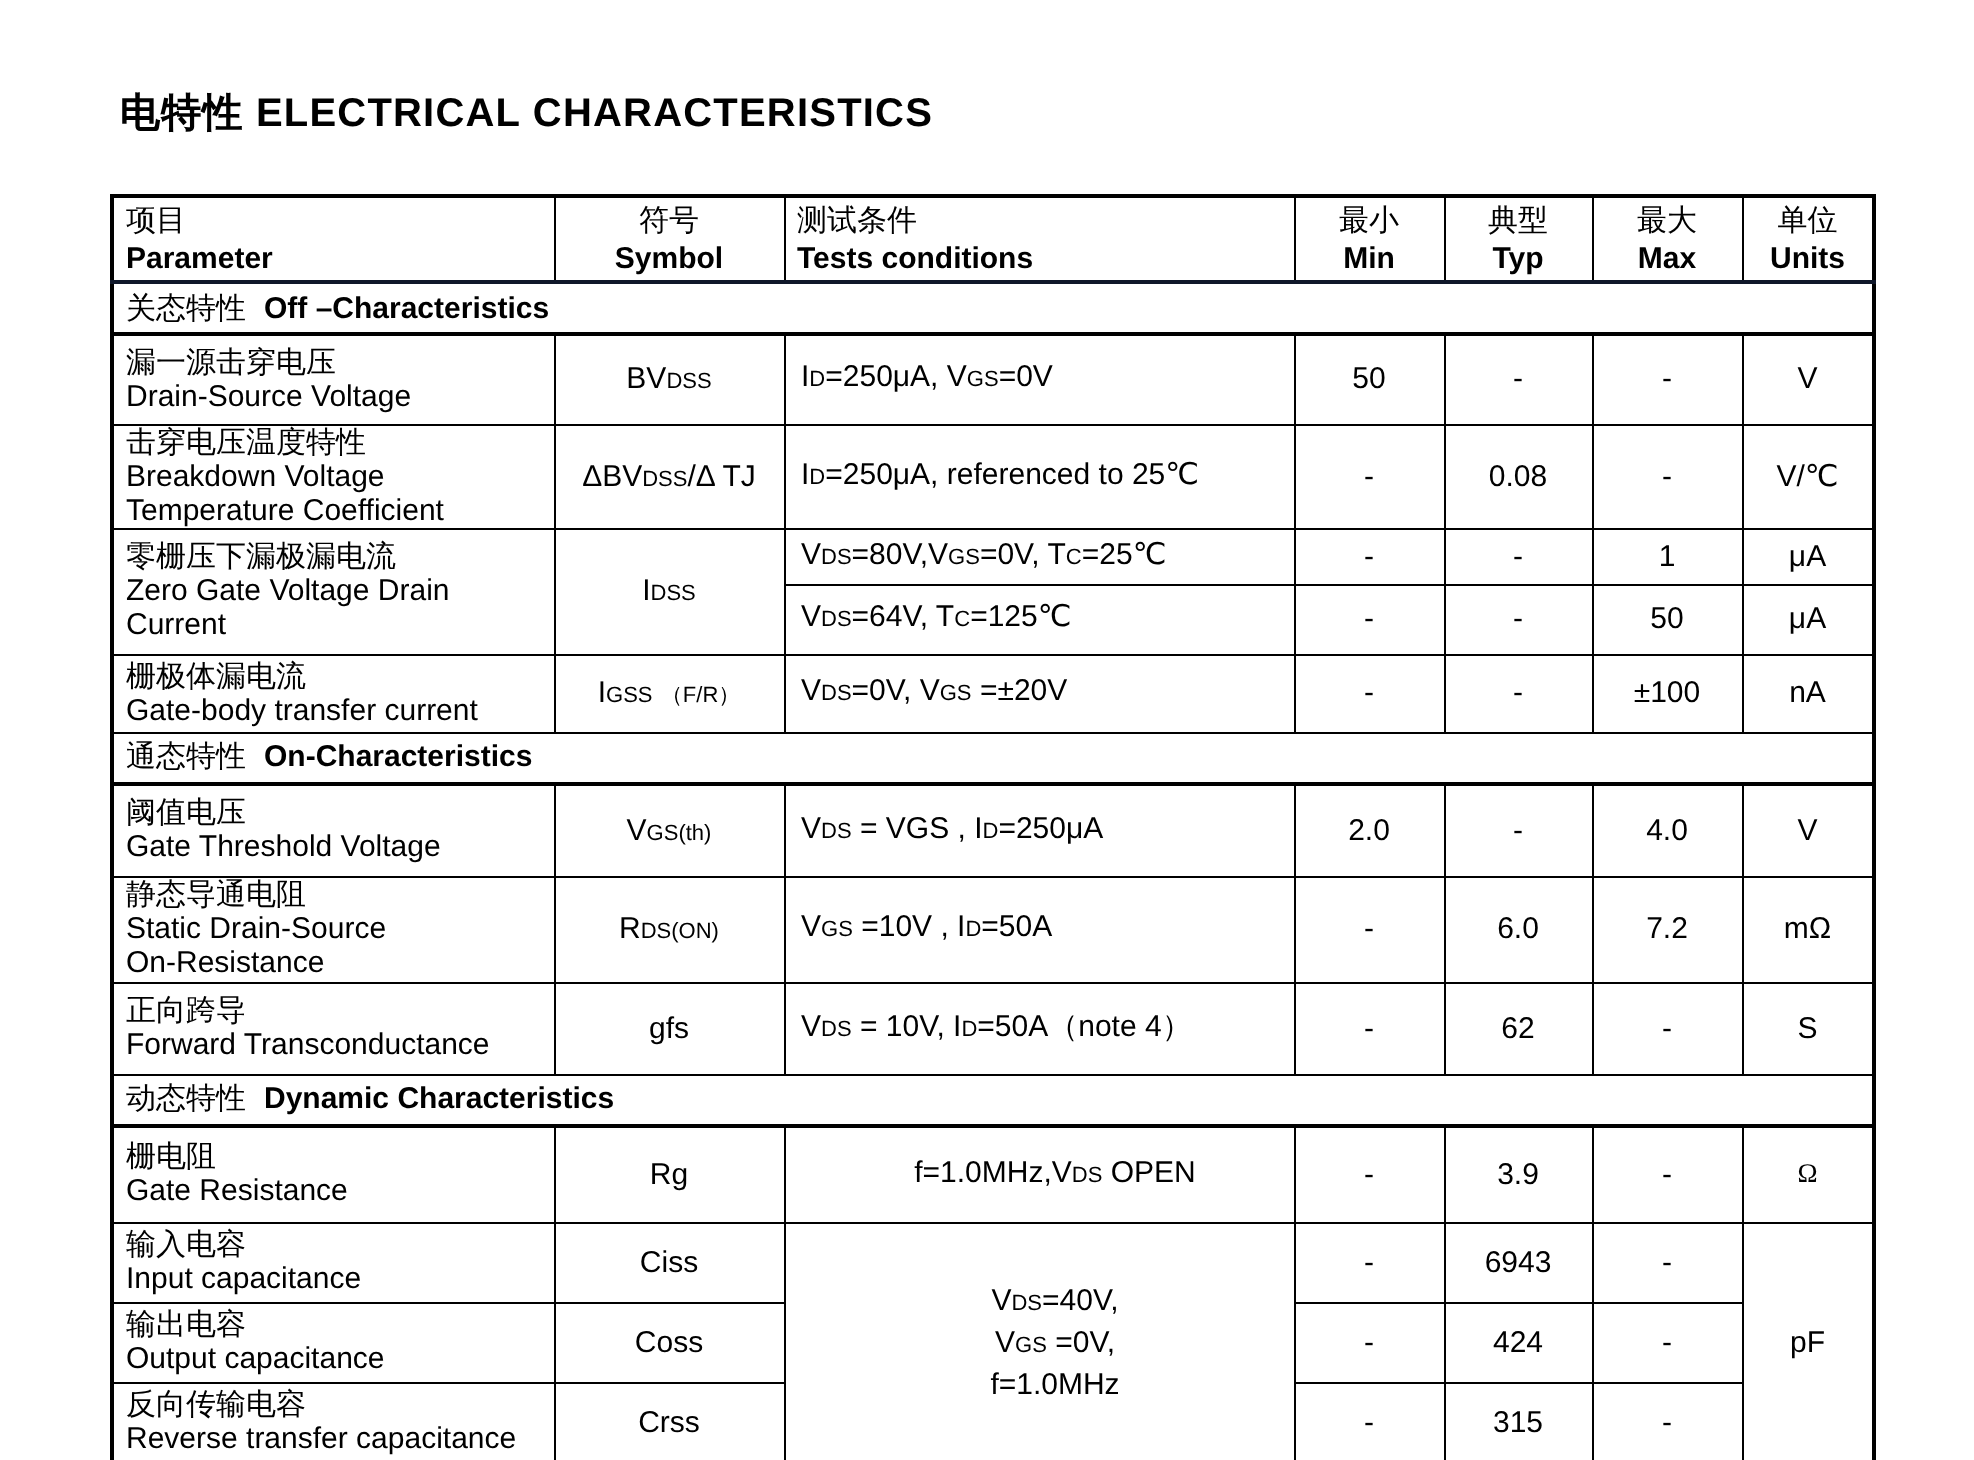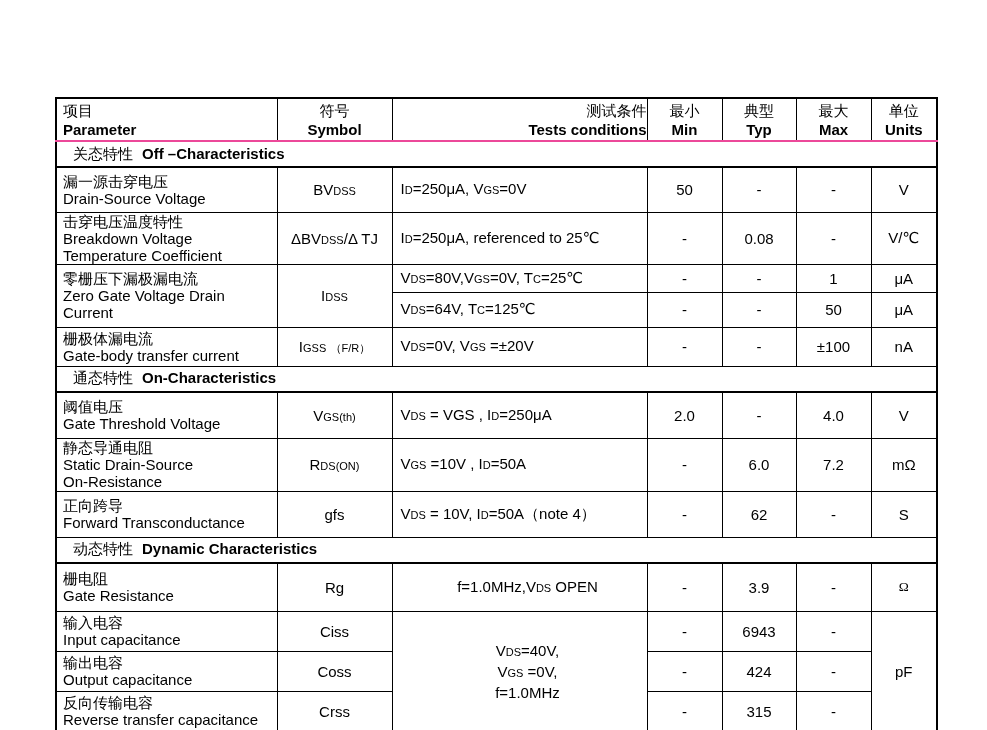--- a/index.html
+++ b/index.html
@@ -13,40 +13,41 @@
   }
   table.spec{
     position:absolute;left:55px;top:97px;width:881px;
     border-collapse:collapse;table-layout:fixed;
     border:2px solid #000;
   }
   td,th{
     border:1px solid #000;vertical-align:middle;
     font-size:15px;padding:0;overflow:hidden;
   }
-  tr.head th{font-weight:normal;line-height:19px;border-bottom:2px solid #ec4899;}
+  tr.head th{font-weight:normal;line-height:19px;border-bottom:2px solid #0f172a;}
   tr.head th .en{font-weight:bold;}
   tr.head th.c-left{text-align:left;padding-left:6px;}
-  tr.head th.c-cond{text-align:right;padding-left:20px;}
+  tr.head th.c-cond{text-align:left;padding-left:6px;}
   tr.head th.c-mid{text-align:center;}
-  tr.sec td{border-bottom:2px solid #000;padding-left:16px;text-align:left;}
+  tr.sec td{border-bottom:2px solid #000;padding-left:6px;text-align:left;}
   tr.sec .en{font-weight:bold;margin-left:9px;}
   td.param{text-align:left;padding-left:6px;line-height:17px;margin-top:24px;}
   td.sym{text-align:center;}
   td.cond{text-align:left;padding-left:8px;line-height:19px;}
   td.cond.center{text-align:center;padding-left:16px;}
   td.val{text-align:center;}
   td.unit-serif{font-family:"Liberation Serif","DejaVu Serif",serif;font-size:13.5px;}
   .sm{font-size:11px;}
 </style>
 </head>
 <body>
 
 <div class="sheet">
 
+  <div class="title"><span>电特性 ELECTRICAL CHARACTERISTICS</span></div>
 
   <table class="spec">
     <colgroup>
       <col style="width:221px">
         <col style="width:115px">
         <col style="width:255px">
       <col style="width:75px">
         <col style="width:74px">
         <col style="width:75px">
         <col style="width:66px">

